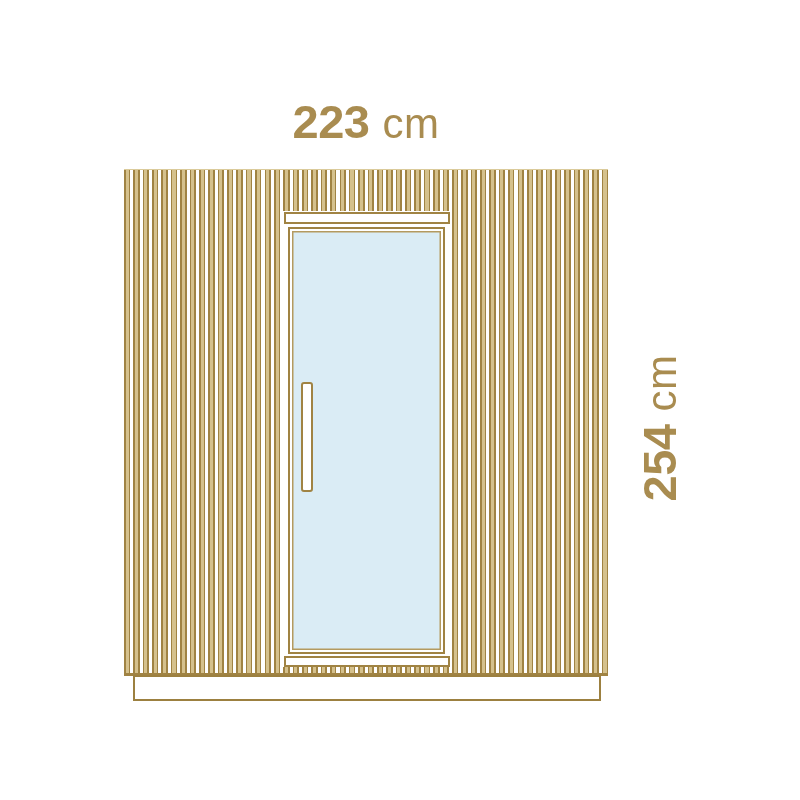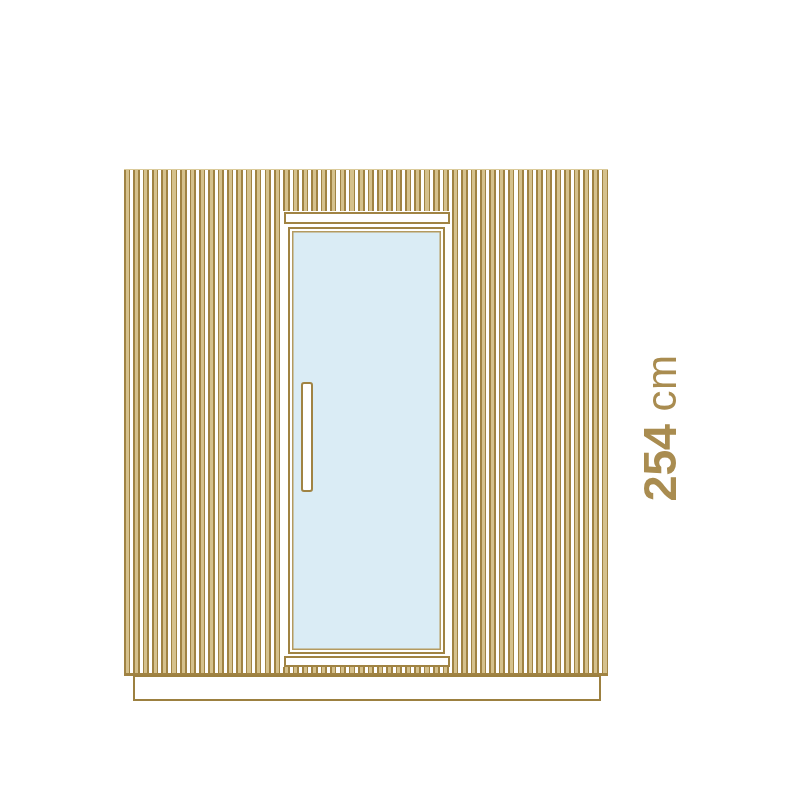--- a/index.html
+++ b/index.html
@@ -142,20 +142,23 @@
     box-sizing: border-box;
     border: 2.5px solid #9c8040;
     background: #ffffff;
   }
 </style>
 </head>
 <body>
 
 <div class="canvas">
 
+  <div class="dim-label width-label">
+    <span class="value">223</span><span class="unit">cm</span>
+  </div>
 
   <div class="dim-label height-label">
     <span class="value">254</span><span class="unit">cm</span>
   </div>
 
   <div class="top-cap"></div>
   <div class="cabin-body"></div>
 
   <div class="door-mask"></div>
   <div class="door-lintel"></div>

